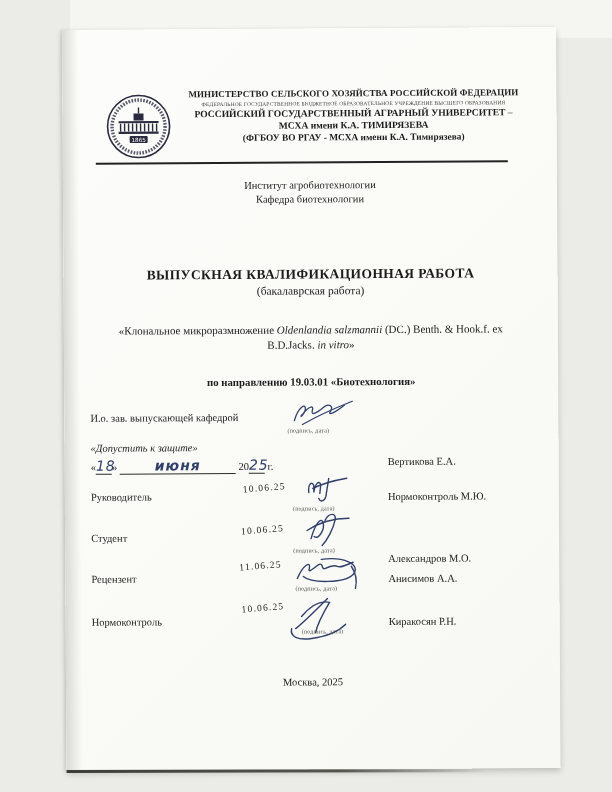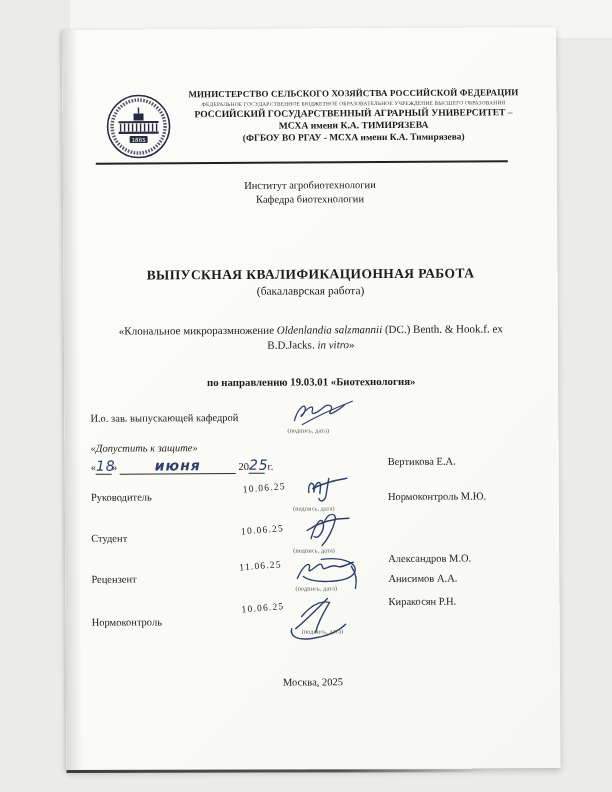--- a/index.html
+++ b/index.html
@@ -183,17 +183,17 @@
   <div class="sig-label" style="left:26px;top:587px;">Нормоконтроль</div>
   <div class="hw-date" style="left:176px;top:574px;">10.06.25</div>
   <svg class="sig-svg" style="left:222px;top:566px;" width="72" height="48" viewBox="0 0 72 48">
     <g fill="none" stroke="#31406b" stroke-width="1.4" stroke-linecap="round">
       <path d="M40 4 C30 14 18 26 8 34"></path>
       <path d="M14 22 C24 10 34 6 42 8 C36 18 30 28 28 38"></path>
       <path d="M4 34 C2 42 10 46 24 44 C40 42 52 36 58 30"></path>
     </g>
   </svg>
   <div class="sig-caption" style="left:236px;top:600px;">(подпись, дата)</div>
-  <div class="sig-name" style="top:568px;">Киракосян Р.Н.</div>
+  <div class="sig-name" style="top:588px;">Киракосян Р.Н.</div>
 
   <div class="footer">Москва, 2025</div>
 
 </div>
 
 </body></html>

